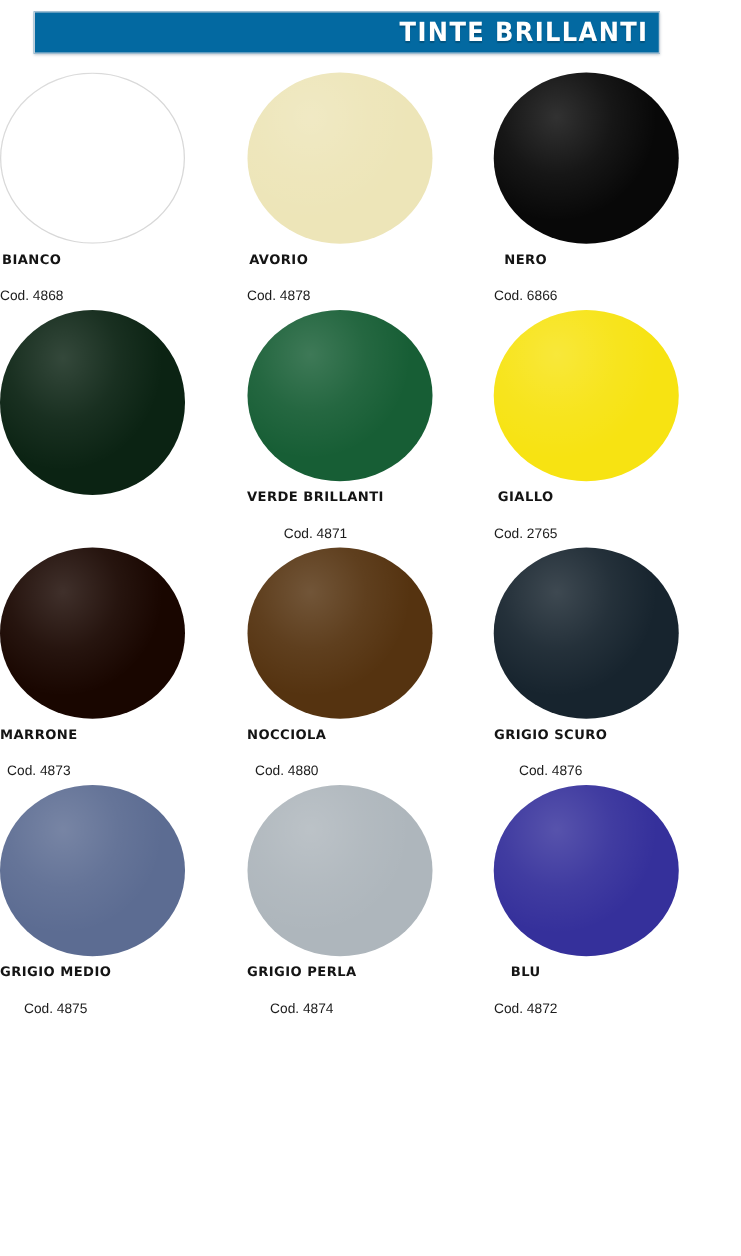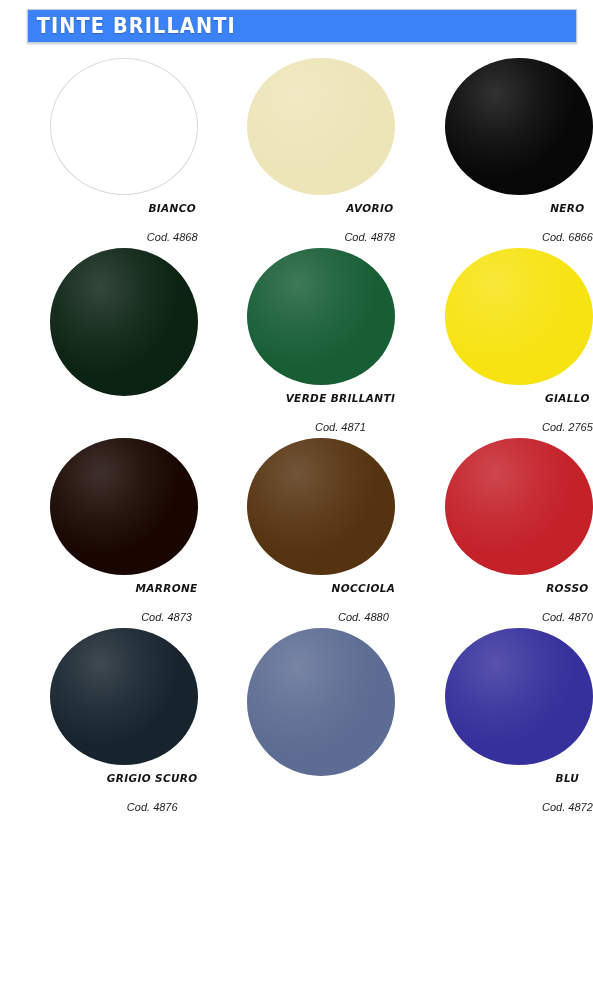--- a/index.html
+++ b/index.html
@@ -22,28 +22,28 @@
     position: absolute;
     left: 0;
     top: 0;
     width: 593px;
     height: 54px;
   }
   .banner {
     position: absolute;
     left: 27px;
     top: 9px;
-    width: 550px;
+    width: 501px;
     height: 34px;
-    background: #3b82f6;
+    background: #0369a1;
     border: 1px solid #bfcedb;
     box-shadow: 0 1px 2px rgba(120,135,150,0.45);
     display: flex;
     align-items: center;
-    justify-content: flex-start;
+    justify-content: flex-end;
   }
   .banner-title {
     color: #ffffff;
     font-family: "DejaVu Sans", sans-serif;
     font-weight: bold;
     font-size: 21px;
     letter-spacing: 1.2px;
     transform: scaleX(0.92);
     text-shadow: 0 1px 1px rgba(0,0,0,0.22);
     white-space: nowrap;
@@ -56,24 +56,23 @@
     top: 54px;
     width: 593px;
     display: flex;
     flex-wrap: wrap;
   }
   .cell {
     width: 197.6px;
     height: 190px;
     display: flex;
     flex-direction: column;
-    align-items: flex-end;
+    align-items: flex-start;
     justify-content: flex-start;
     padding-top: 4px;
-    font-style: italic;
   }
   .disc {
     width: 148px;
     height: 148px;
     border-radius: 50%;
     position: relative;
   }
   
   .disc::after {
     content: "";
@@ -168,35 +167,39 @@
       </div>
     </div>
     <div class="cell">
       <div class="disc" style="background: rgb(85, 51, 16);"></div>
       <div class="caption">
         <span class="swatch-name">NOCCIOLA</span>
         <span class="swatch-code">Cod. 4880</span>
       </div>
     </div>
     <div class="cell">
-      <div class="disc" style="background: rgb(196, 33, 41);"></div>
-      <div class="caption">
-        <span class="swatch-name">ROSSO</span>
-        <span class="swatch-code">Cod. 4870</span>
-      </div>
-    </div>
-    <div class="cell">
       <div class="disc" style="background: rgb(23, 36, 46);"></div>
       <div class="caption">
         <span class="swatch-name">GRIGIO SCURO</span>
         <span class="swatch-code">Cod. 4876</span>
       </div>
     </div>
     <div class="cell">
       <div class="disc" style="background: rgb(92, 108, 146);"></div>
+      <div class="caption">
+        <span class="swatch-name">GRIGIO MEDIO</span>
+        <span class="swatch-code">Cod. 4875</span>
+      </div>
+    </div>
+    <div class="cell">
+      <div class="disc" style="background: rgb(174, 182, 188);"></div>
+      <div class="caption">
+        <span class="swatch-name">GRIGIO PERLA</span>
+        <span class="swatch-code">Cod. 4874</span>
+      </div>
     </div>
     <div class="cell">
       <div class="disc" style="background: rgb(53, 48, 155);"></div>
       <div class="caption">
         <span class="swatch-name">BLU</span>
         <span class="swatch-code">Cod. 4872</span>
       </div>
     </div>
   </div>
 

